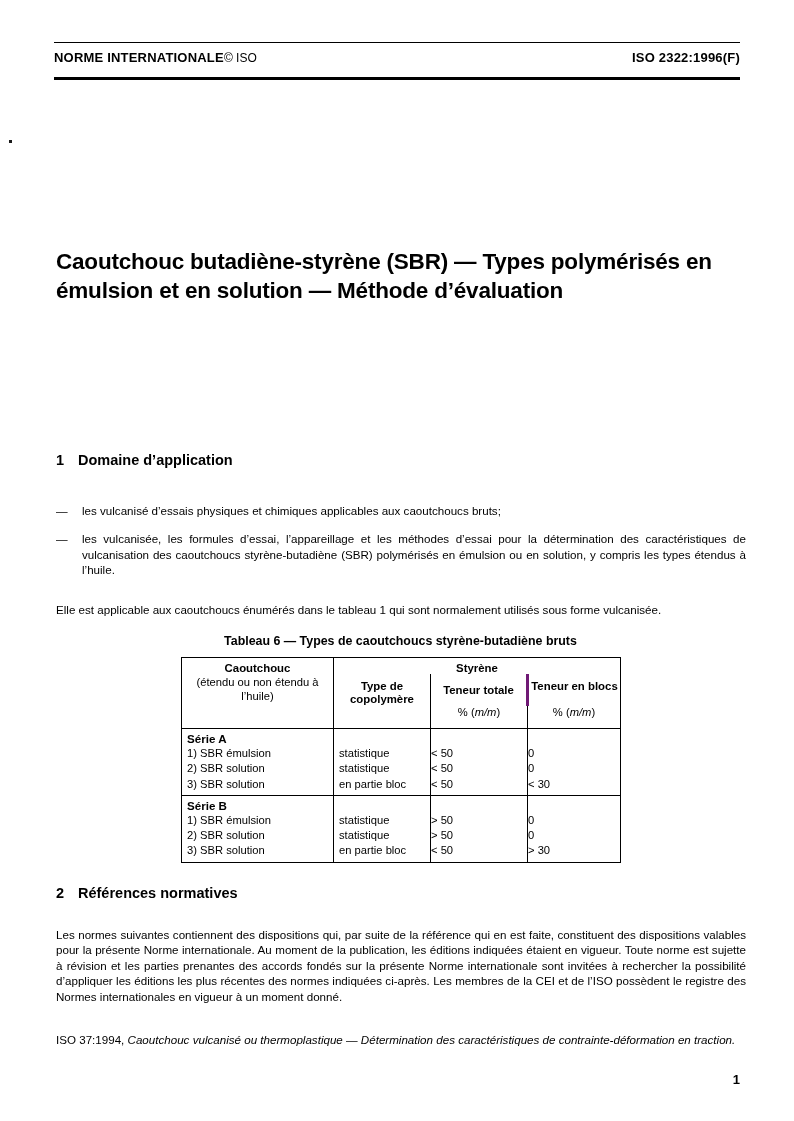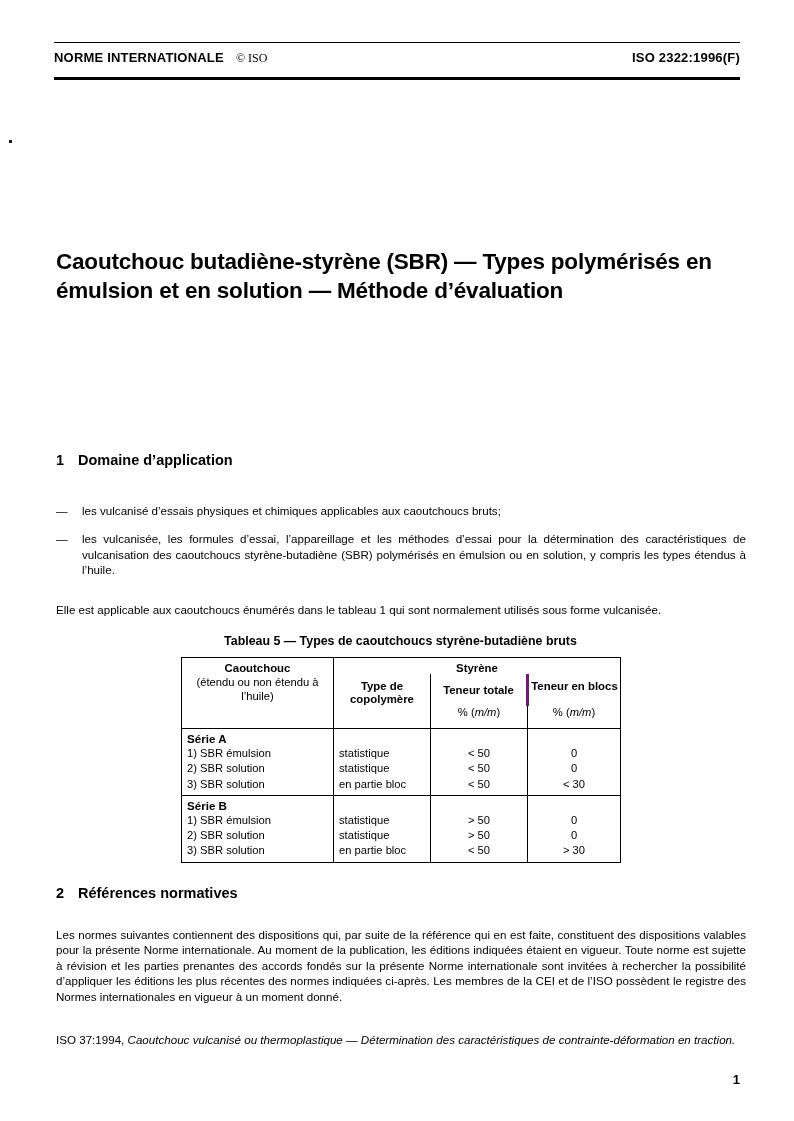--- a/index.html
+++ b/index.html
@@ -46,22 +46,20 @@
     top: 50px;
     font-size: 13px;
     font-weight: bold;
     letter-spacing: 0.2px;
     white-space: nowrap;
   }
   .hdr-copy {
     font-weight: normal;
     font-size: 12px;
     letter-spacing: 0;
-    margin-left: 12px;
-    font-family: Liberation Serif, serif;
   }
   .hdr-right {
     position: absolute;
     right: 54px;
     top: 50px;
     font-size: 13px;
     font-weight: bold;
     letter-spacing: 0.2px;
     white-space: nowrap;
   }
@@ -166,21 +164,21 @@
   .unit {
     text-align: center;
     font-size: 11.2px;
     font-weight: normal;
   }
   .grp {
     font-weight: bold;
     font-size: 11.6px;
   }
   .lft { text-align: left; padding-left: 5px; }
-  .ctr { text-align: center; }
+  .ctr { text-align: left; }
   .rowline { line-height: 15.2px; white-space: nowrap; }
 
   .b-t  { border-top: 1.6px solid #000; }
   .b-b  { border-bottom: 1.6px solid #000; }
   .b-l  { border-left: 1.6px solid #000; }
   .b-r  { border-right: 1.6px solid #000; }
   .b-lt { border-left: 1px solid #000; }
 
   
   .folio {
@@ -217,21 +215,21 @@
     <span class="body">les vulcanisé d’essais physiques et chimiques applicables aux caoutchoucs bruts;</span>
   </div>
 
   <div class="dash-item" style="left:56px; top:531px; width:690px;">
     <span class="dash">—</span>
     <span class="body">les vulcanisée, les formules d’essai, l’appareillage et les méthodes d’essai pour la détermination des caractéristiques de vulcanisation des caoutchoucs styrène-butadiène (SBR) polymérisés en émulsion ou en solution, y compris les types étendus à l’huile.</span>
   </div>
 
   <p class="para" style="left:56px; top:590px; width:690px;">Elle est applicable aux caoutchoucs énumérés dans le tableau 1 qui sont normalement utilisés sous forme vulcanisée.</p>
 
-  <div class="table-caption">Tableau 5 — Types de caoutchoucs styrène-butadiène bruts</div>
+  <div class="table-caption">Tableau 6 — Types de caoutchoucs styrène-butadiène bruts</div>
 
   <table class="iso">
     <colgroup>
       <col style="width:152px">
       <col style="width:97px">
       <col style="width:97px">
       <col style="width:93px">
     </colgroup>
     <tbody>
 

